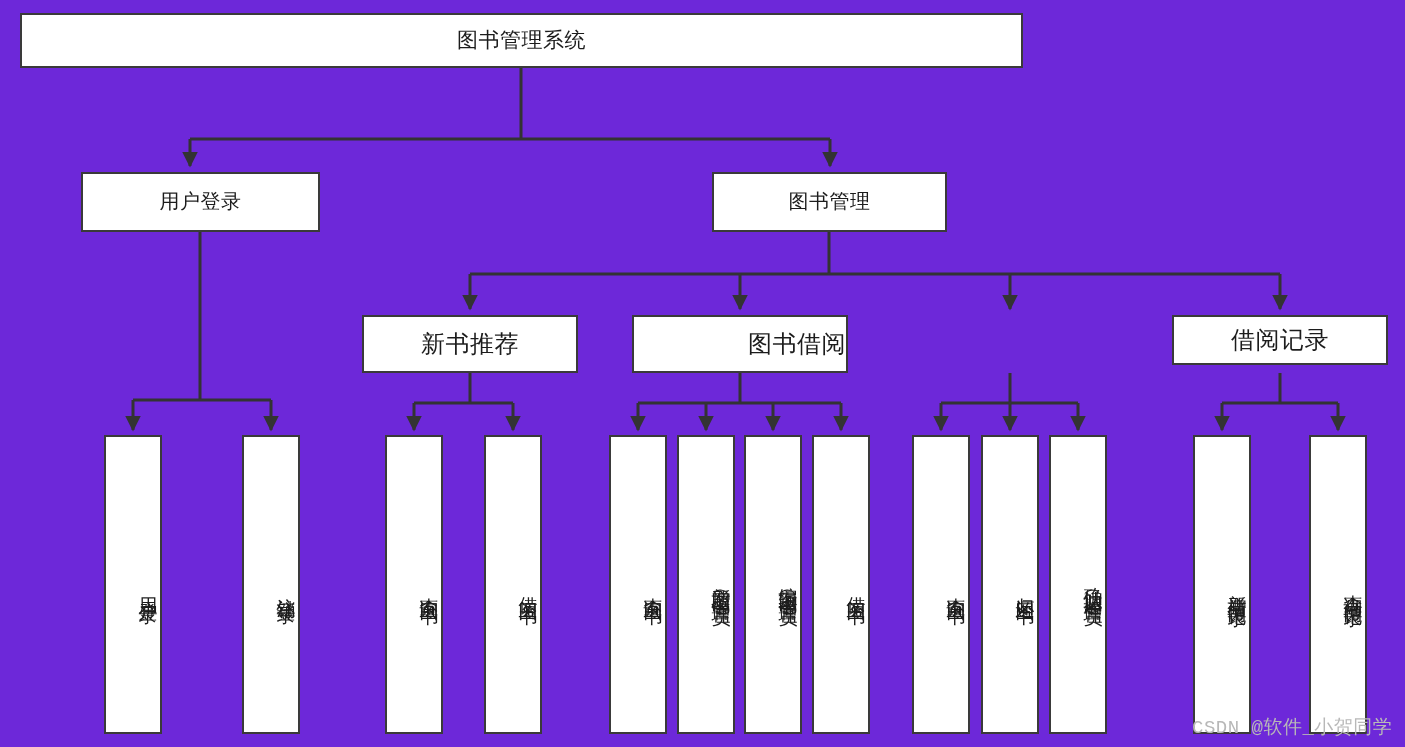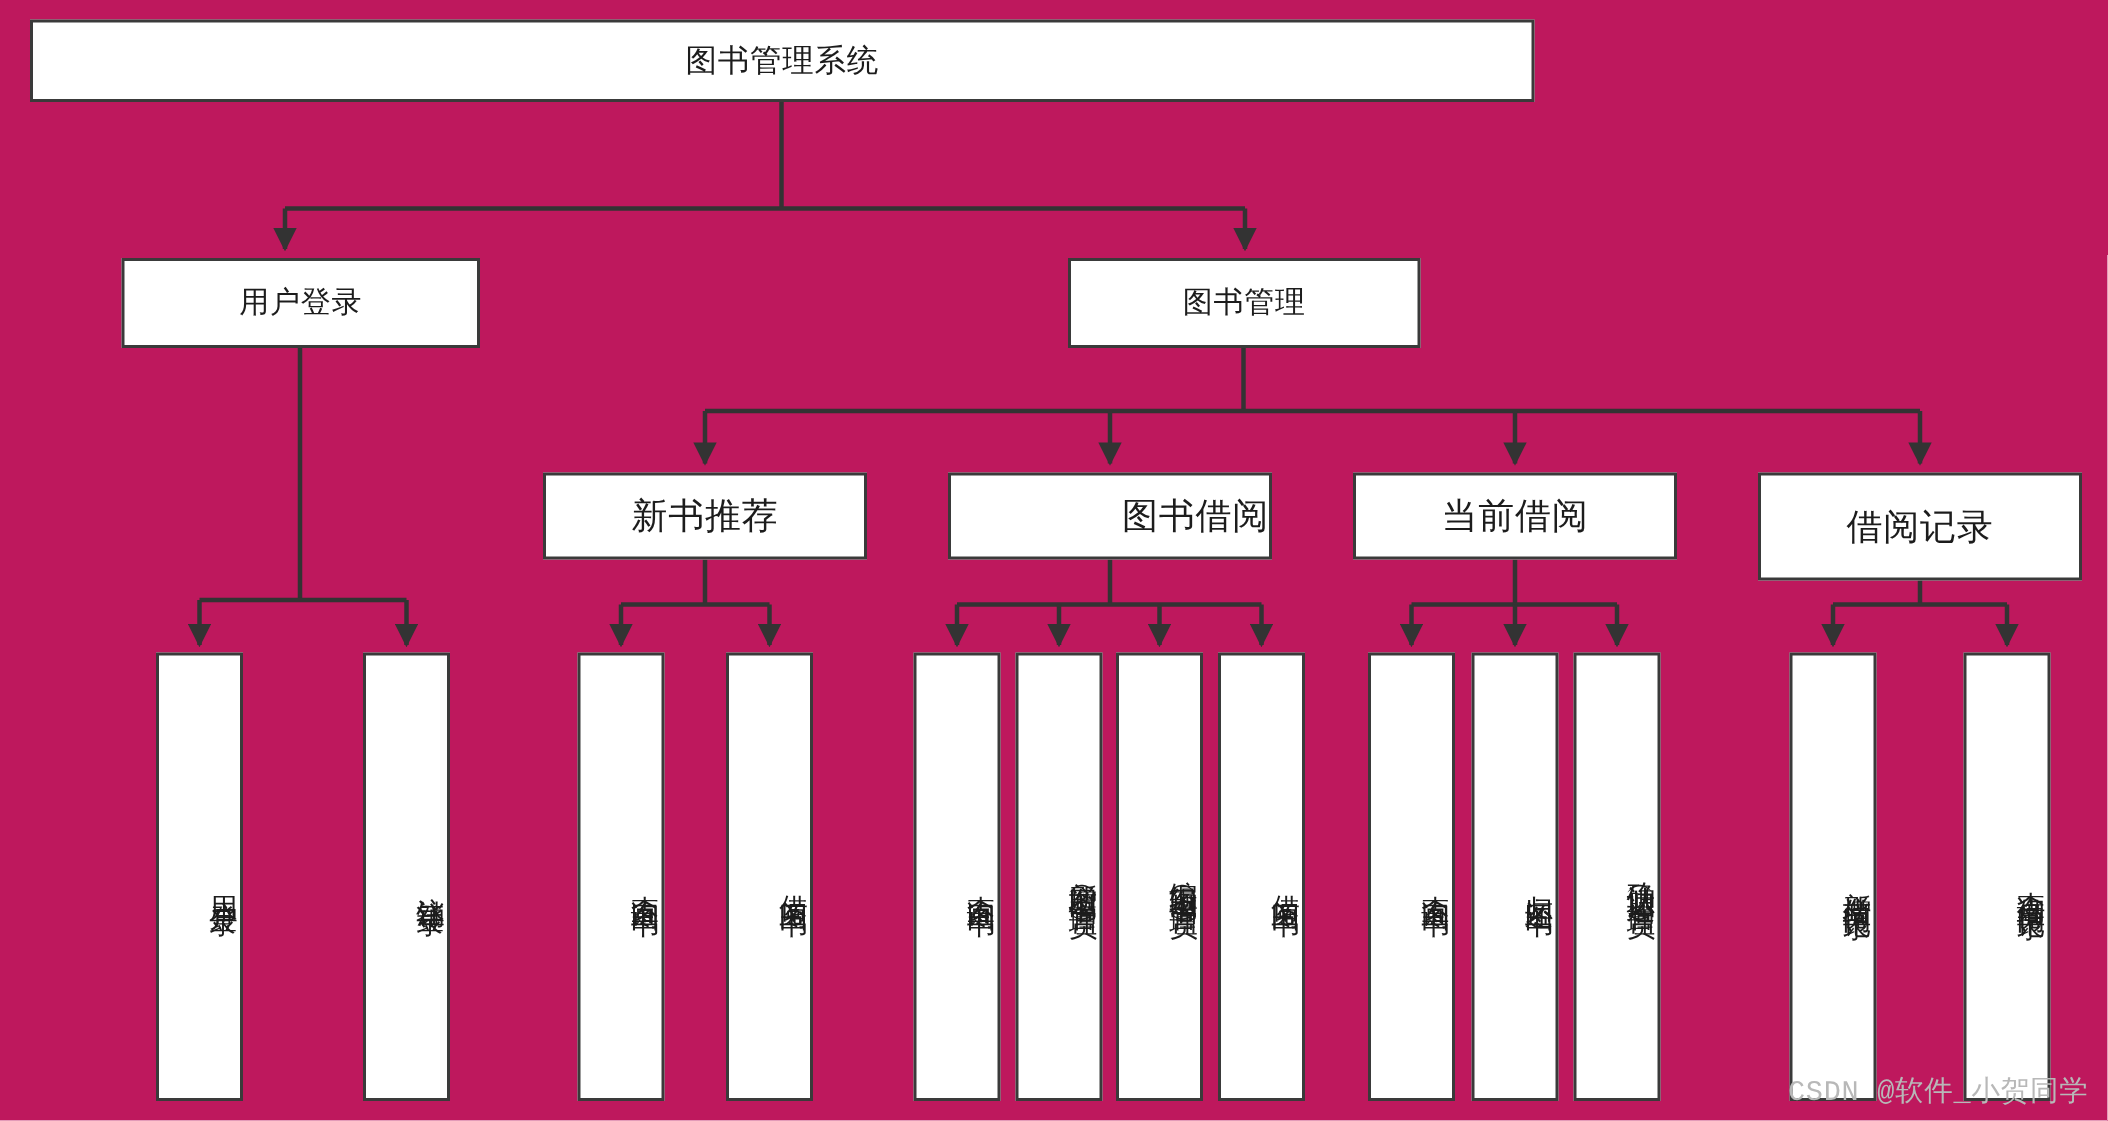--- a/index.html
+++ b/index.html
@@ -5,21 +5,21 @@
 <style>
   html, body {
     margin: 0;
     padding: 0;
     background: #ffffff;
   }
   #canvas {
     position: relative;
     width: 1405px;
     height: 747px;
-    background: #be185d;
+    background: #6d28d9;
     font-family: "DejaVu Sans", "Liberation Sans", sans-serif;
     overflow: hidden;
   }
   #wires {
     position: absolute;
     left: 0;
     top: 0;
     width: 1405px;
     height: 747px;
     pointer-events: none;
@@ -124,24 +124,21 @@
   <div class="node level2" style="left:712px; top:172px; width:235px; height:60px;">
     <span>图书管理</span>
   </div>
 
   <div class="node level3" style="left:362px; top:315px; width:216px; height:58px;">
     <span>新书推荐</span>
   </div>
   <div class="node level3" style="left:632px; top:315px; width:216px; height:58px;justify-content:flex-end;">
     <span>图书借阅</span>
   </div>
-  <div class="node level3" style="left:902px; top:315px; width:216px; height:58px;">
-    <span>当前借阅</span>
-  </div>
-  <div class="node level3" style="left:1172px; top:315px; width:216px; height:72px;">
+  <div class="node level3" style="left:1172px; top:315px; width:216px; height:50px;">
     <span>借阅记录</span>
   </div>
 
   <div class="node leaf" style="left:104px; top:435px; width:58px; height:299px;">
     <span>用户登录</span>
   </div>
   <div class="node leaf" style="left:242px; top:435px; width:58px; height:299px;">
     <span>注销登录</span>
   </div>
 

